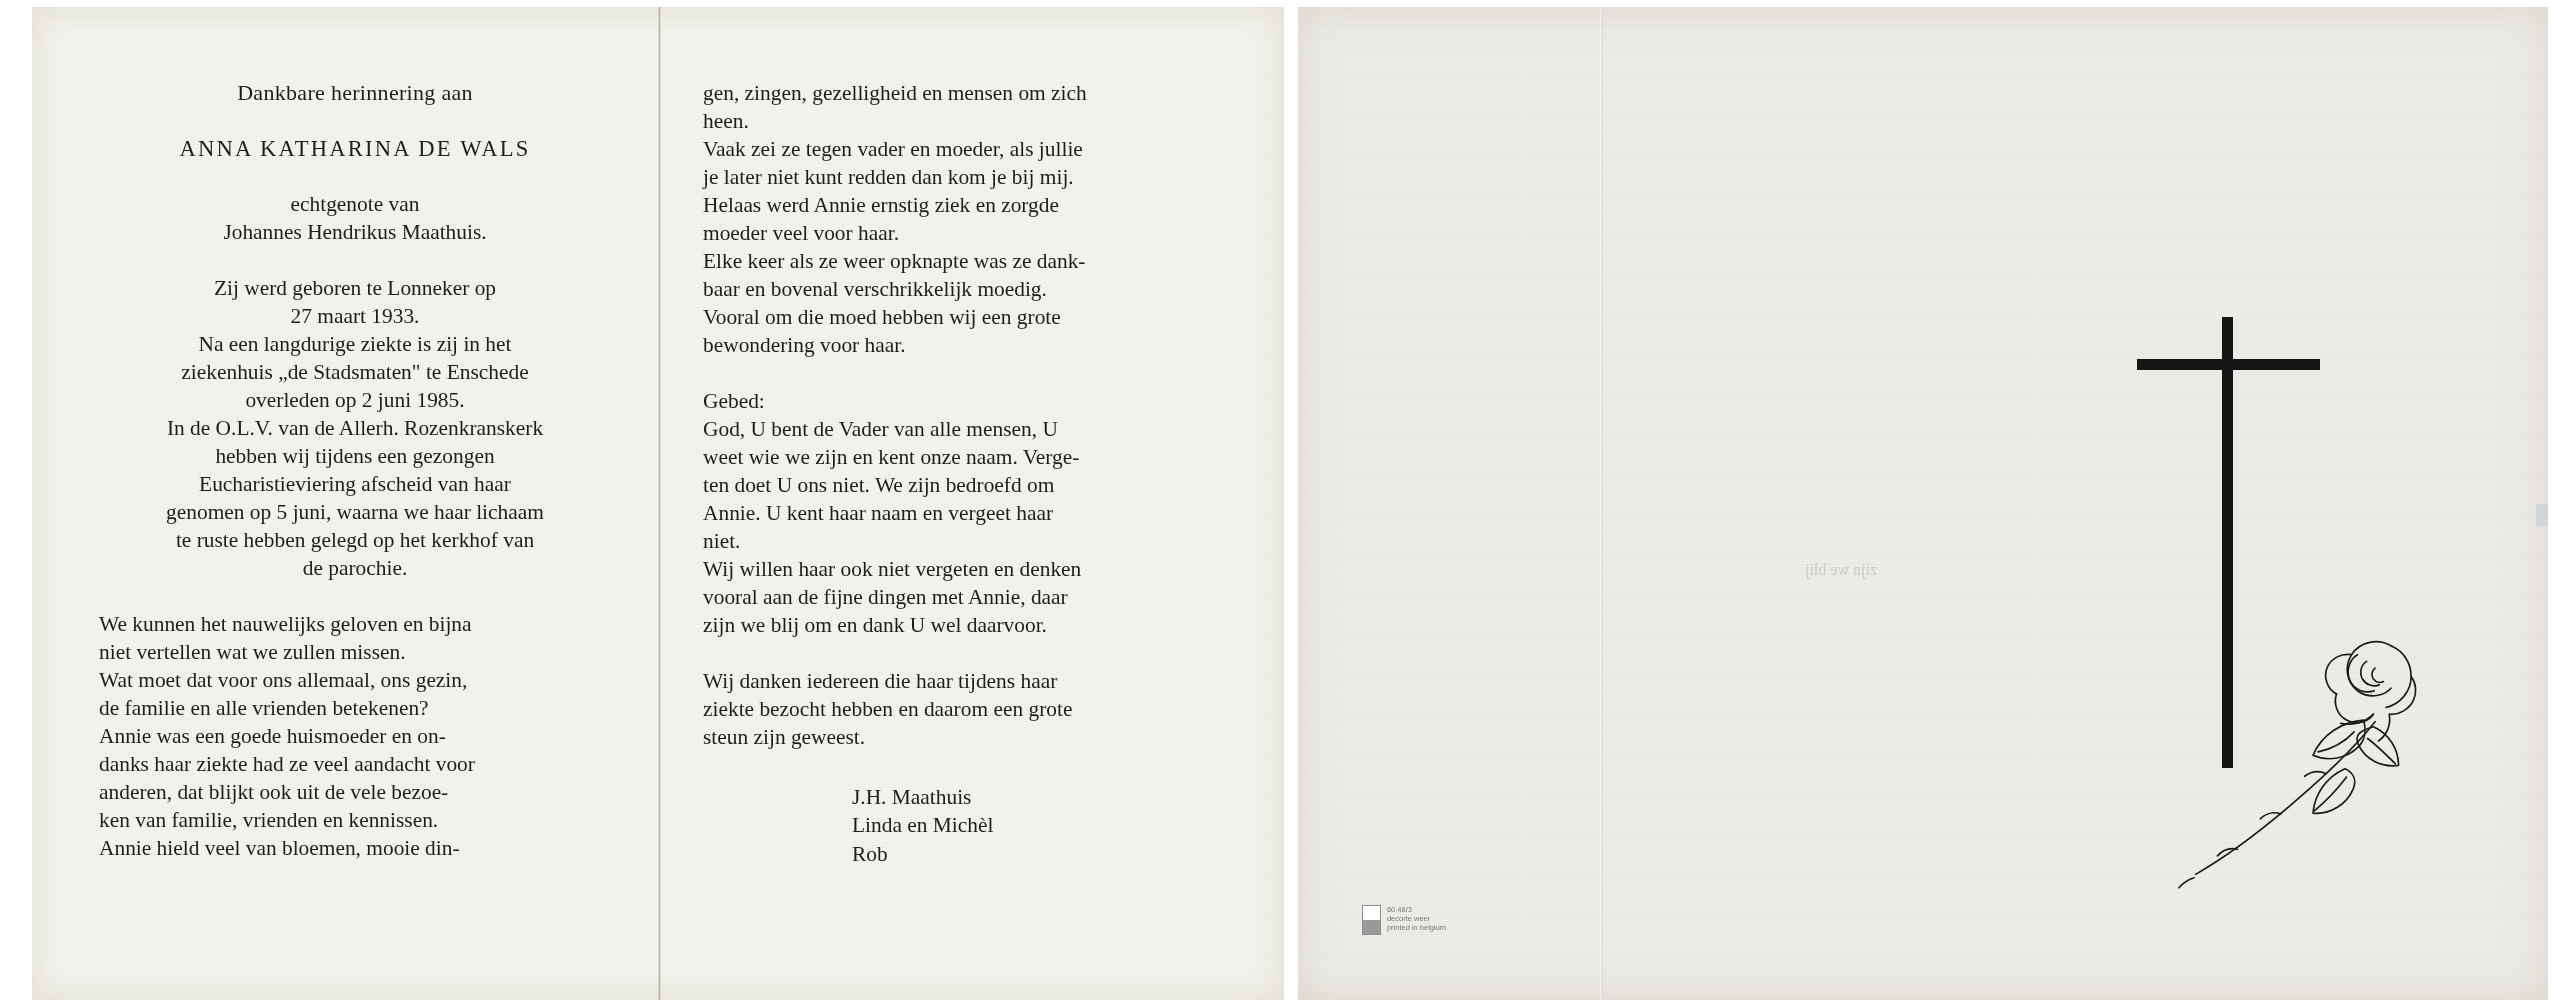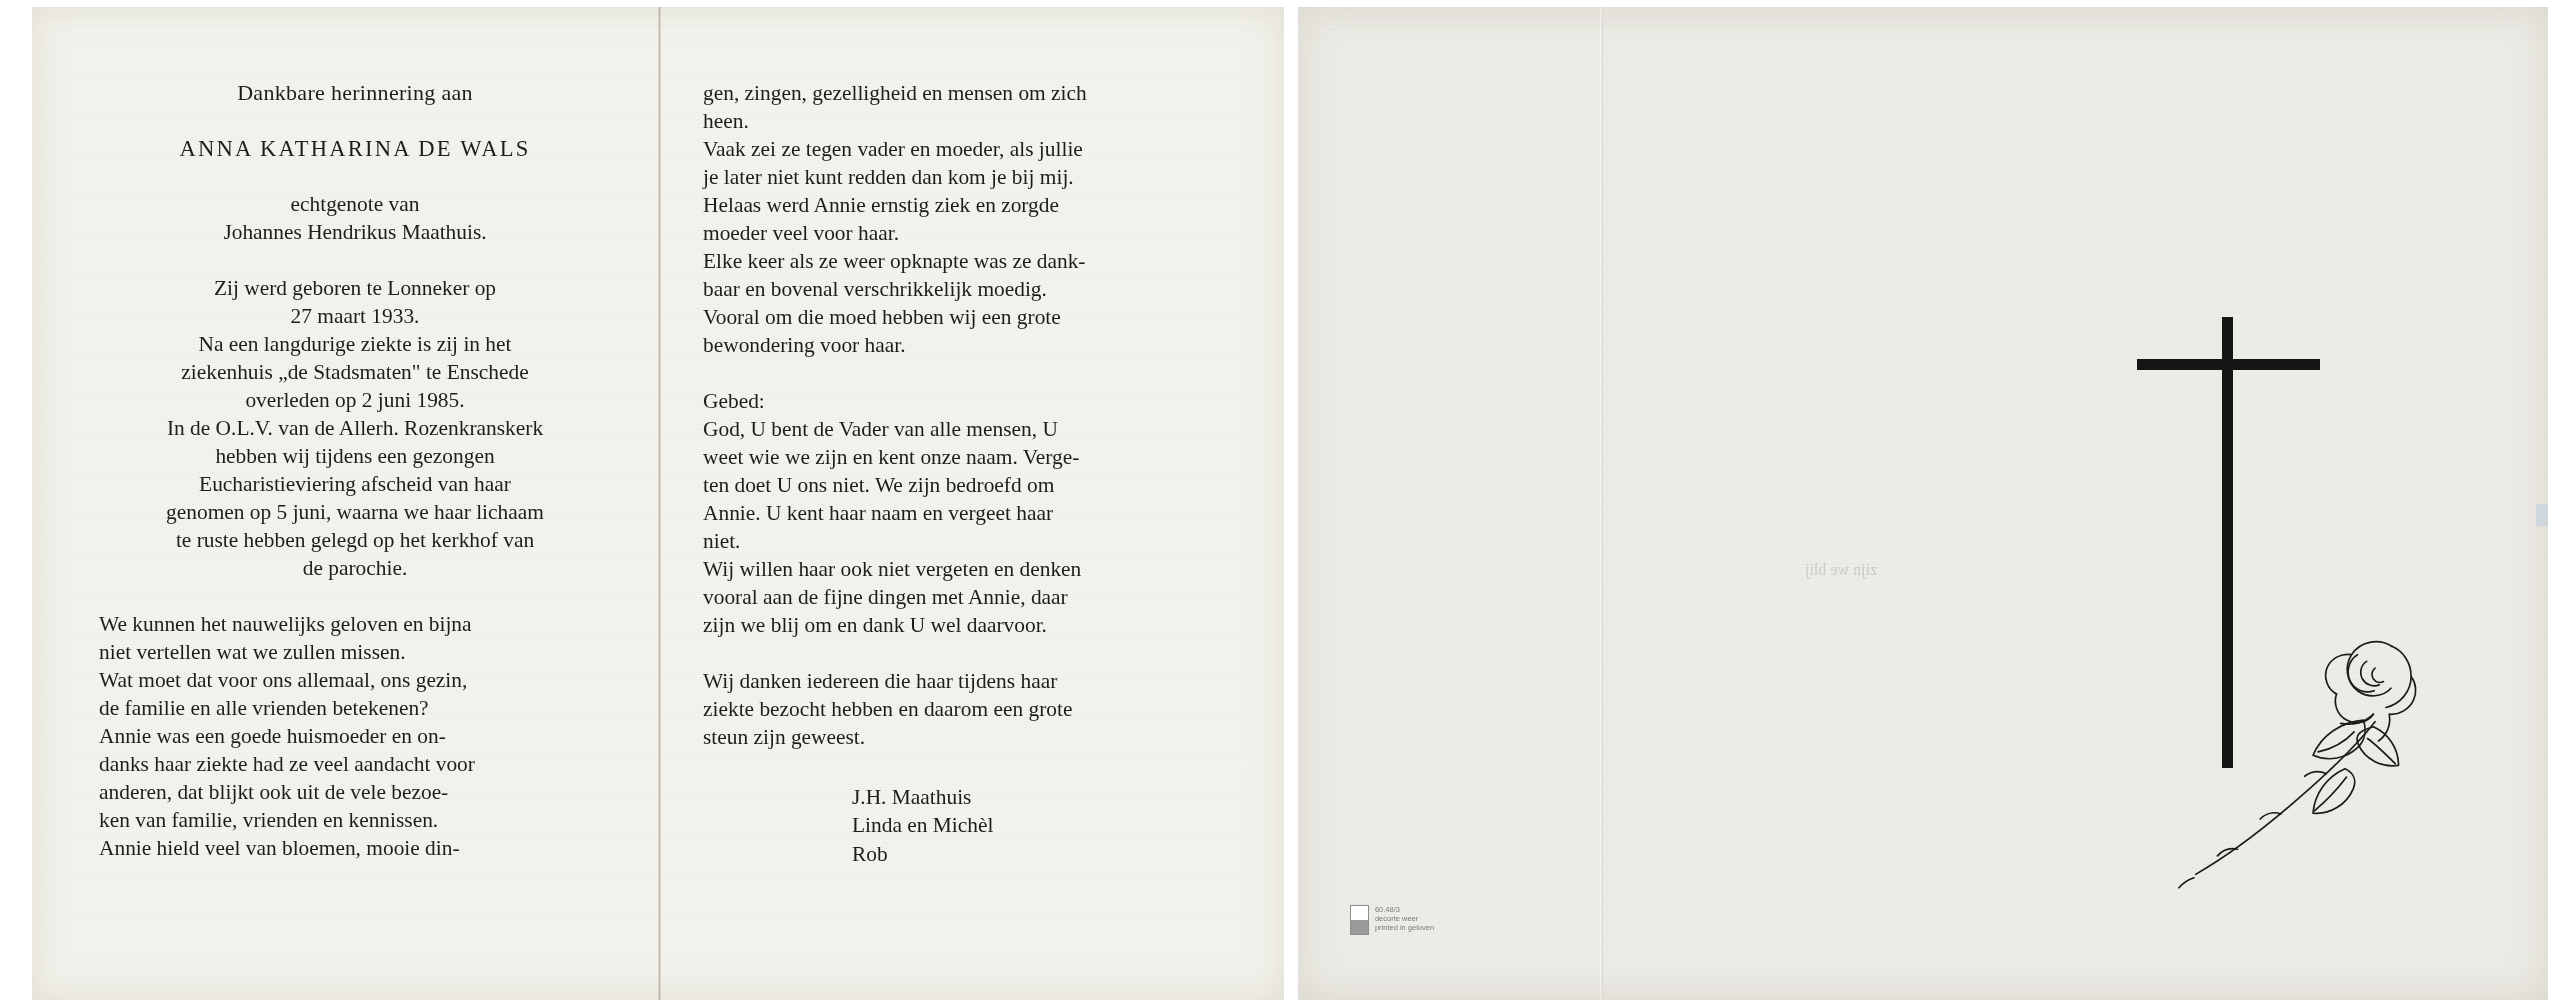--- a/index.html
+++ b/index.html
@@ -147,21 +147,21 @@
     left: 849px;
     top: 587px;
     width: 327px;
     height: 336px;
     z-index: 3;
   }
 
   
   .printmark {
     position: absolute;
-    left: 52px;
+    left: 64px;
     top: 898px;
     display: flex;
     align-items: flex-start;
     gap: 5.9px;
     z-index: 5;
   }
   .printmark .glyphbox {
     width: 17px;
     height: 28.5px;
     border: 0.8px solid #8d8d8d;
@@ -324,19 +324,19 @@
       </g>
     </svg>
 
     <div class="edge-mark"></div>
 
     <div class="printmark">
       <div class="glyphbox"></div>
       <div class="lines">
         <div>60.48/3</div>
         <div>decorte weer</div>
-        <div>printed in geloven</div>
+        <div>printed in belgium</div>
       </div>
     </div>
   </div>
 
 </div>
 
 
 </body></html>

